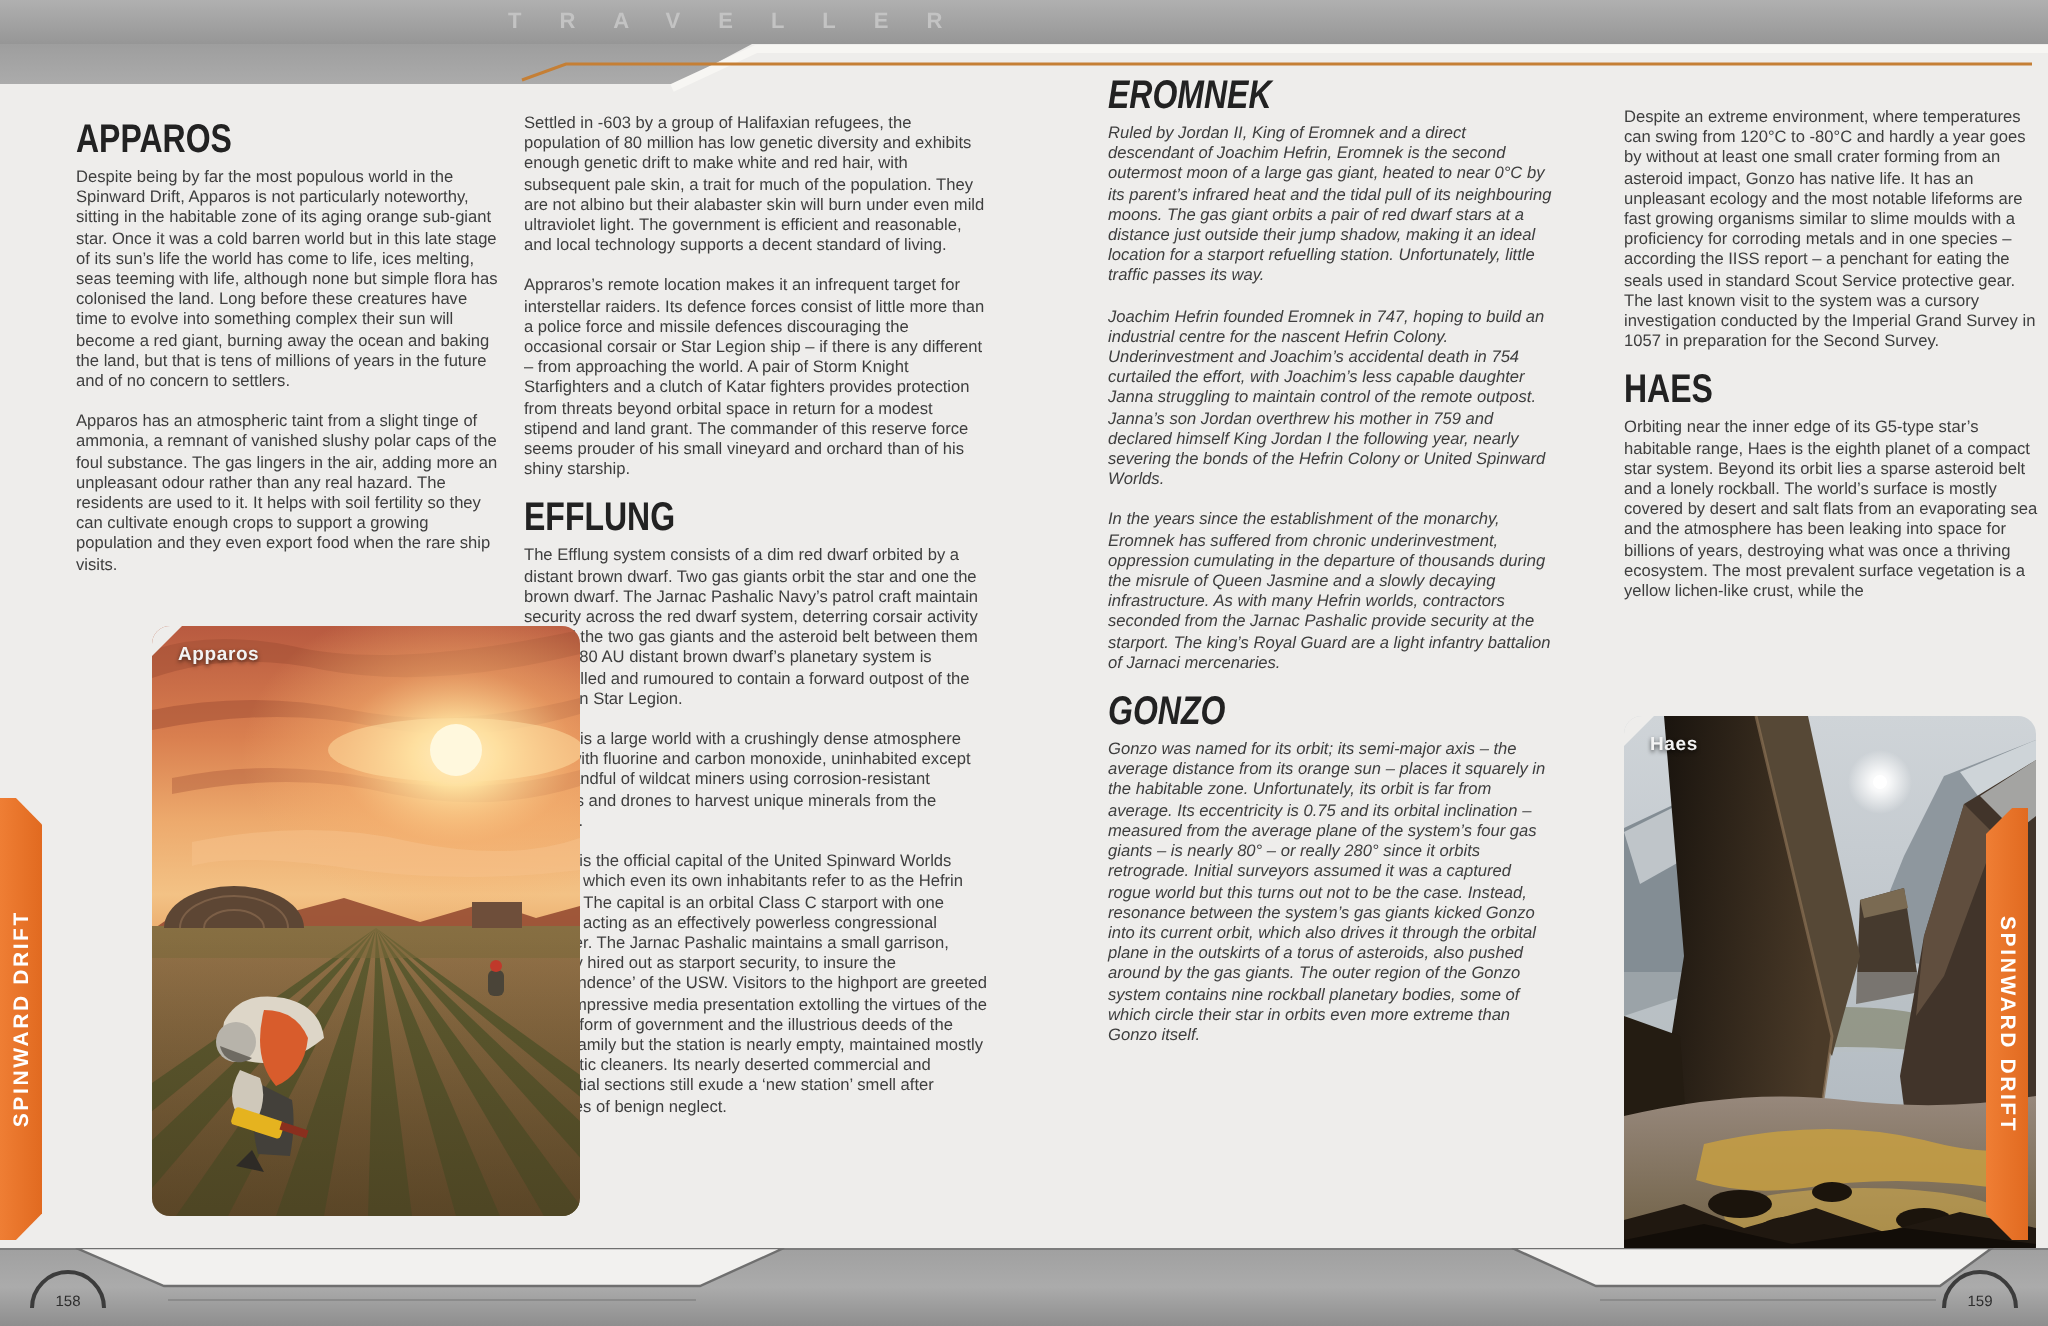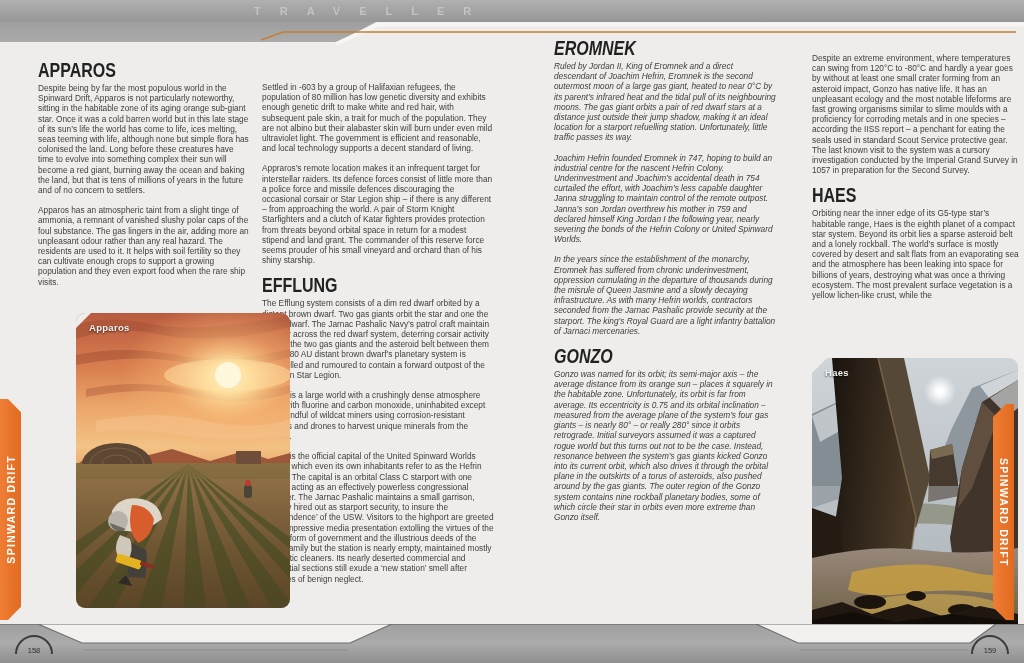--- a/index.html
+++ b/index.html
@@ -15,21 +15,21 @@
                 background:linear-gradient(#9e9e9e,#ababab);
                 clip-path:polygon(0 0,100% 0,90% 100%,0 100%);}
   .header-svg{position:absolute;top:0;left:0;}
 
   
   .col{position:absolute;color:#3e3e3e;font-size:8.3px;line-height:10.2px;text-align:left;}
   .col p{margin:0 0 10px 0;}
   h2.sec{margin:0 0 3px 0;font-size:20px;line-height:20px;font-weight:700;color:#222;
          transform:scaleX(0.8);transform-origin:0 50%;white-space:nowrap;letter-spacing:0;}
   #col1{left:38px;top:60px;width:211px;}
-  #col2{left:262px;top:56px;width:232px;margin-top:26px;}
+  #col2{left:262px;top:56px;width:232px;}
   #col3{left:554px;top:38px;width:224px;font-style:italic;}
   #col4{left:812px;top:53px;width:209px;}
 
   
   .fig{position:absolute;border-radius:9px;overflow:hidden;z-index:5;}
   #fig-apparos{left:36px;top:297px;width:214px;height:295px;}
   #fig-haes{left:772px;top:342px;width:206px;height:273px;}
   .fig svg.art{position:absolute;top:0;left:0;width:100%;height:100%;display:block;}
   .fig .bevel{position:absolute;top:0;left:0;width:15px;height:15px;background:#eeedeb;
               clip-path:polygon(0 0,100% 0,0 100%);}

